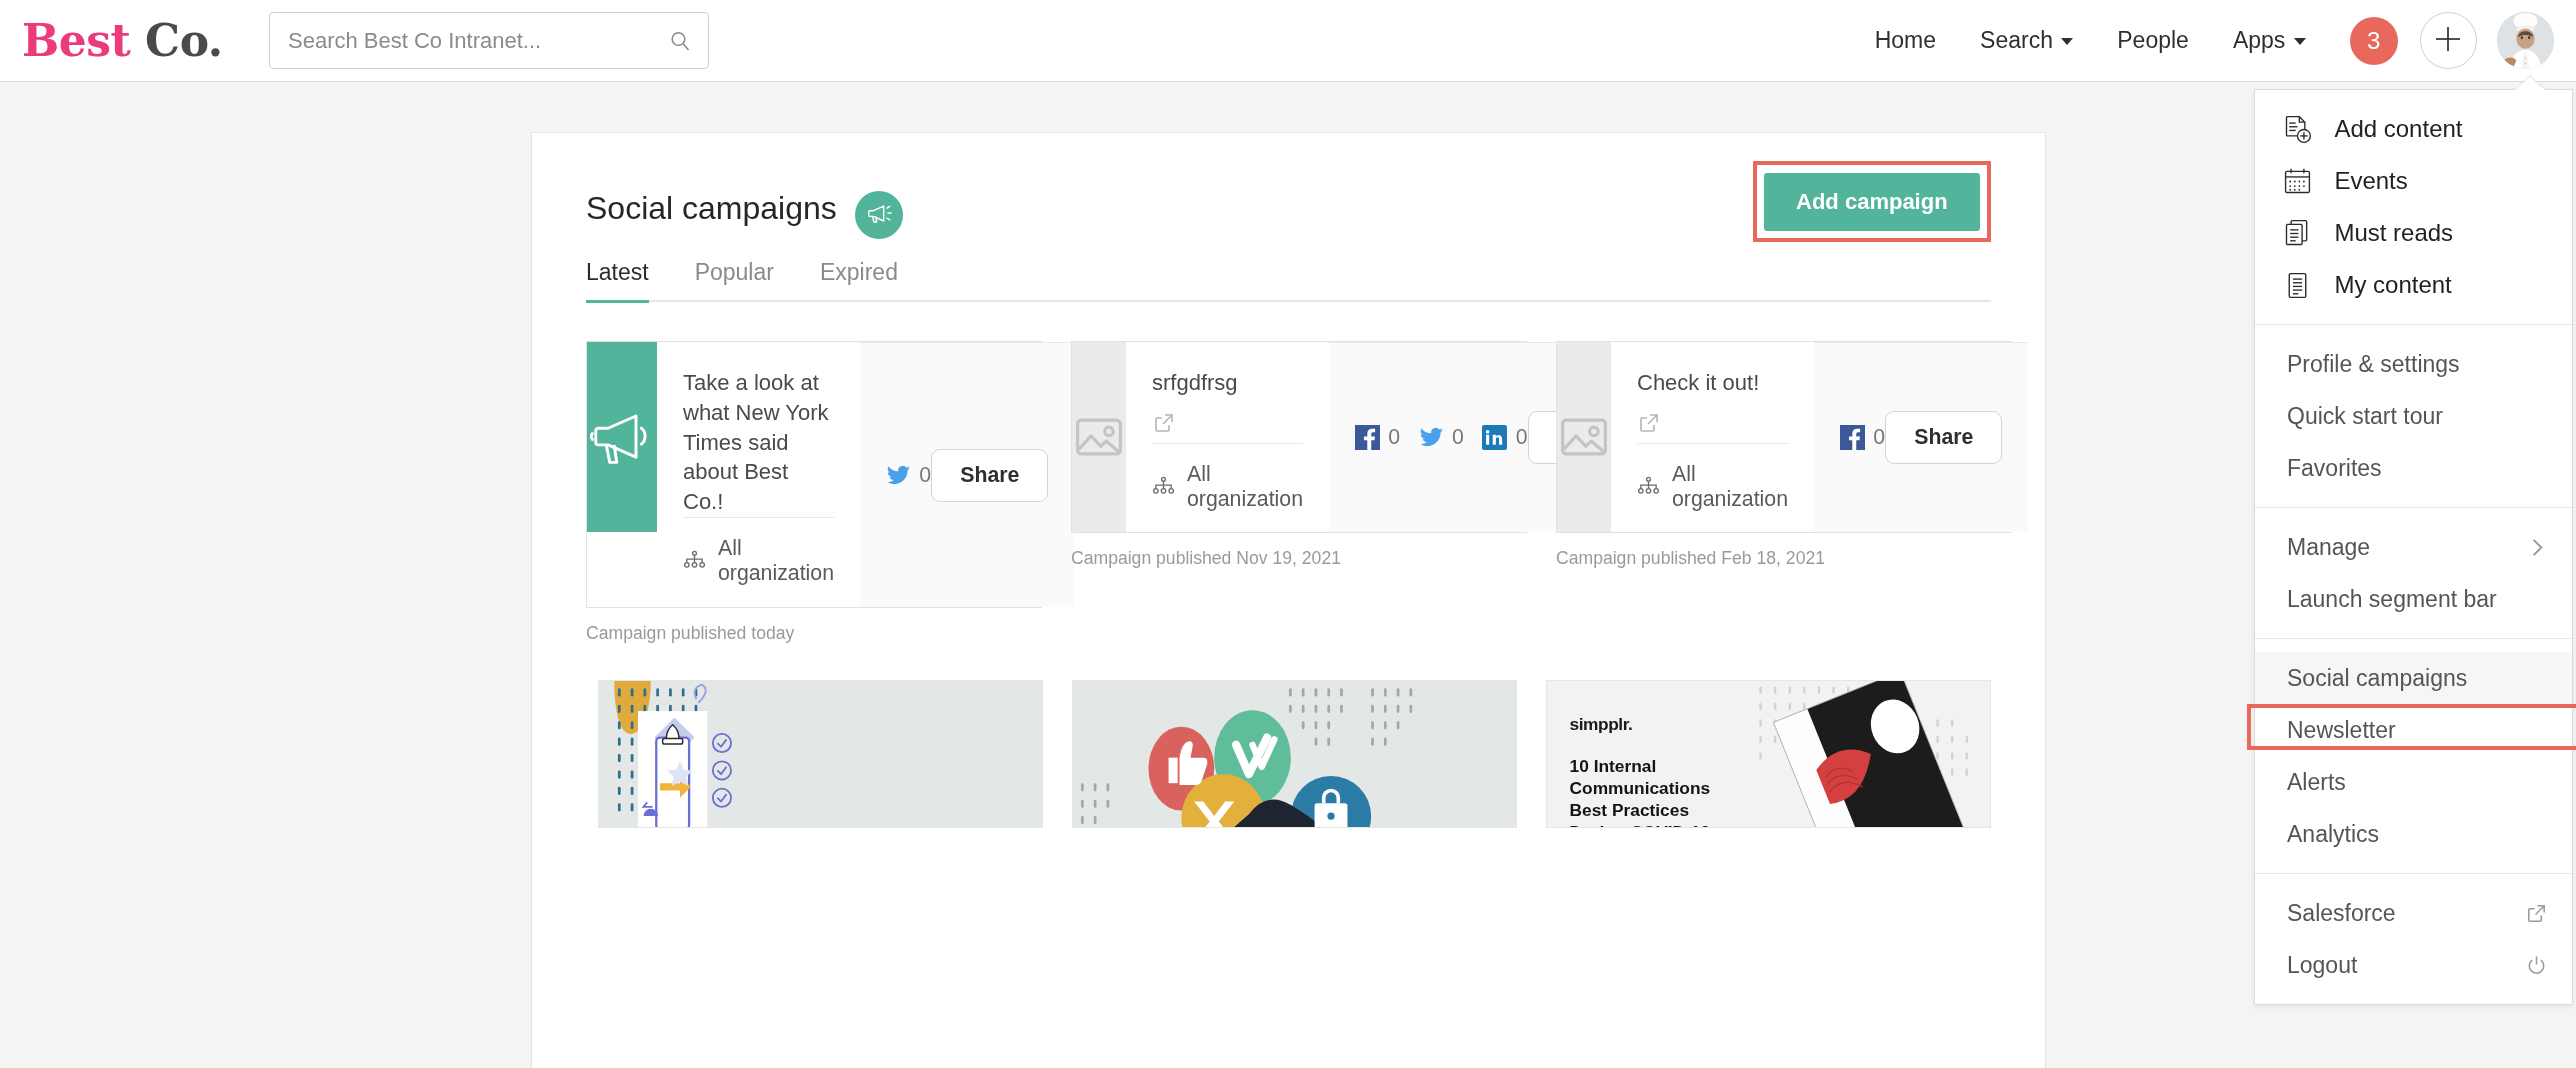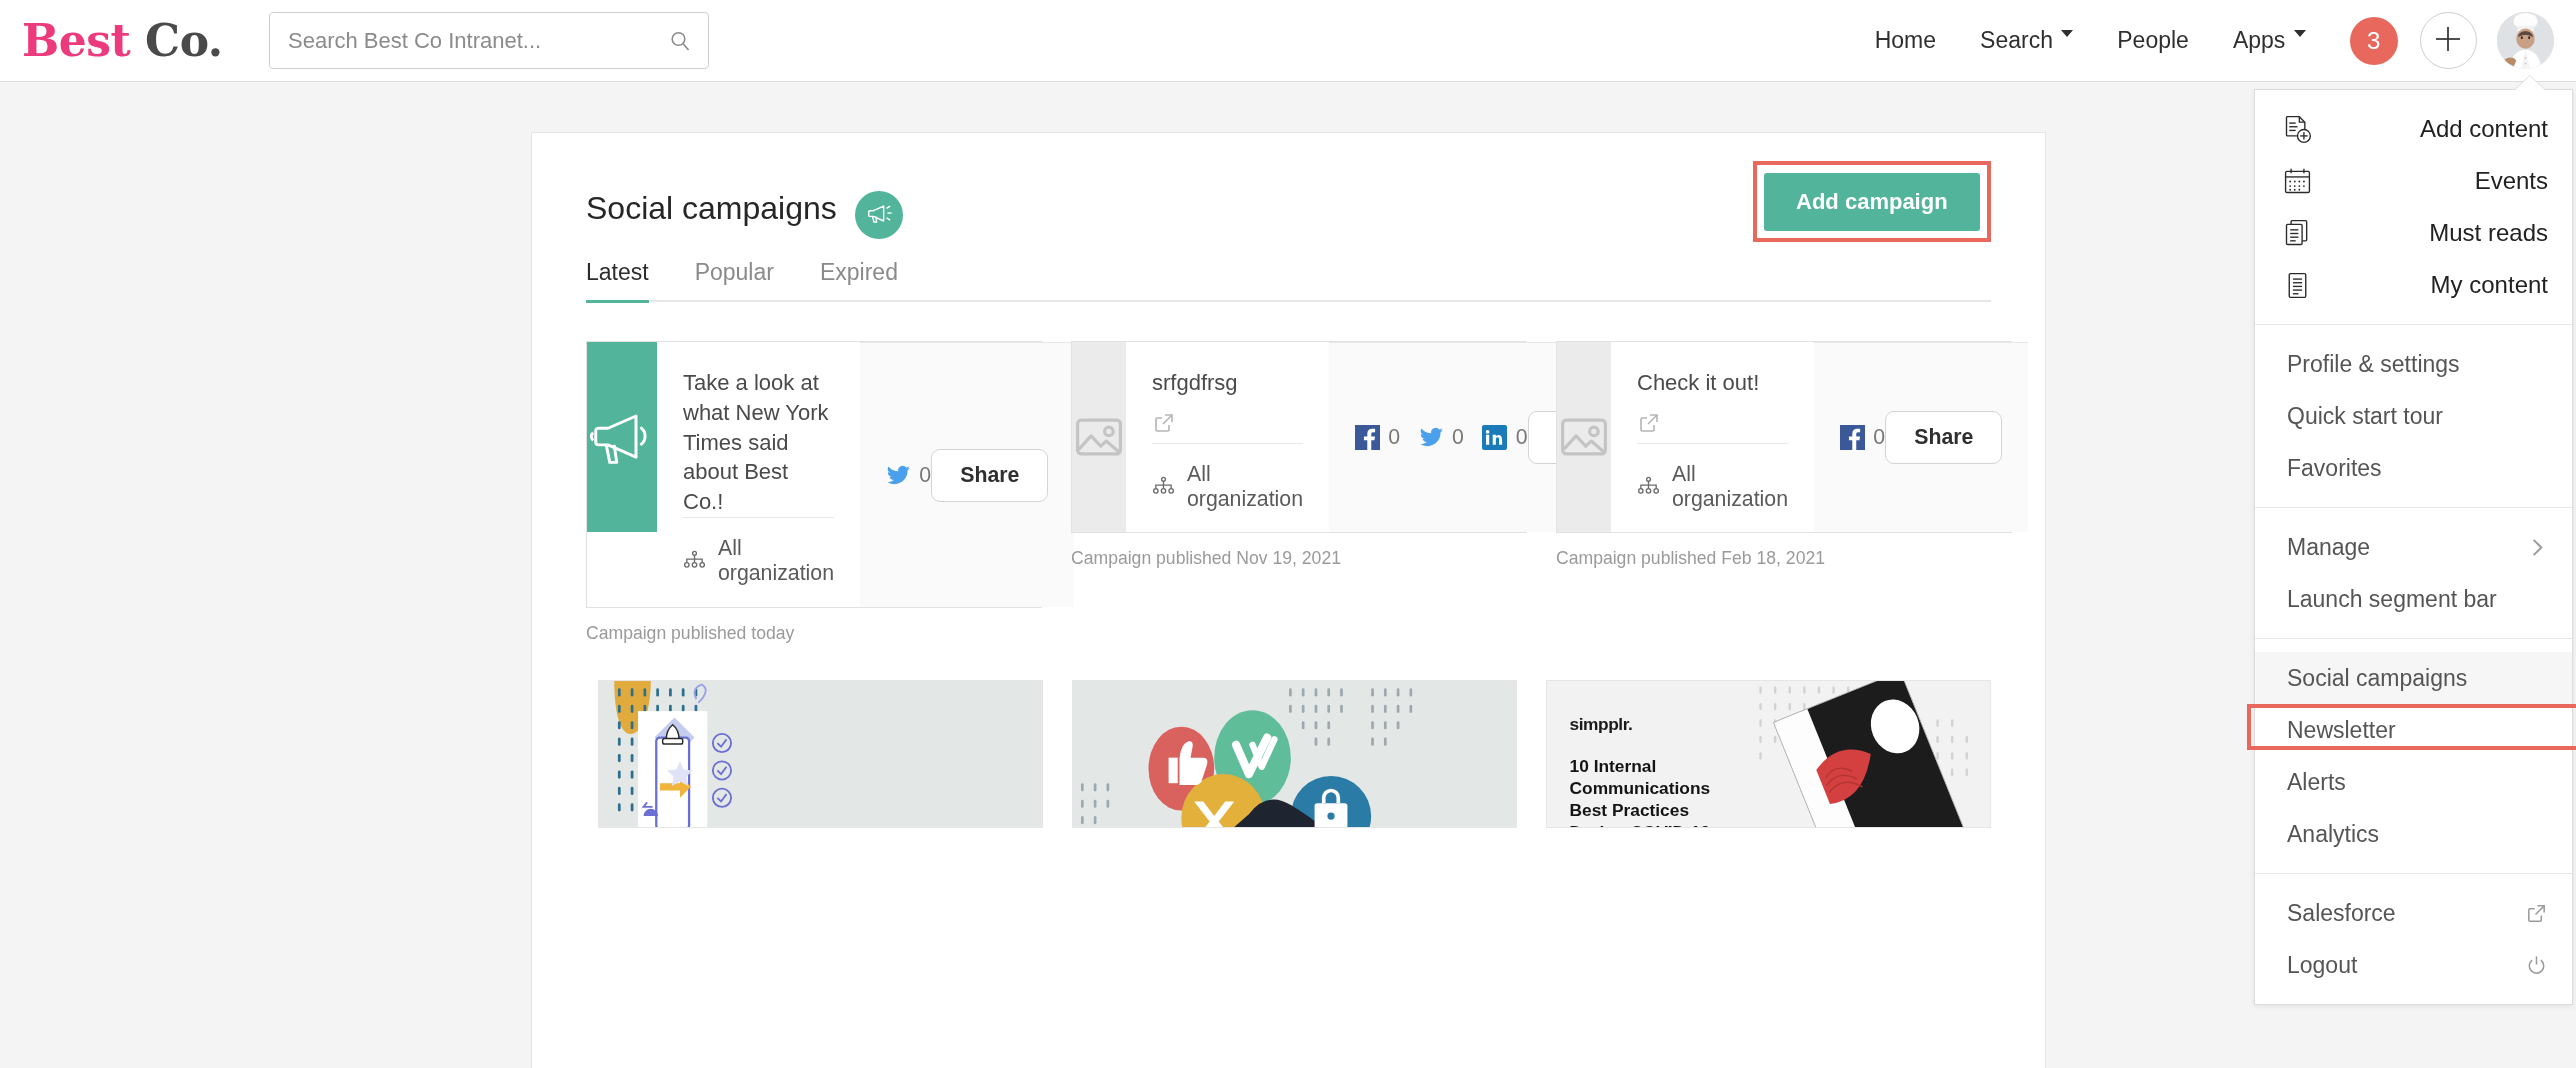--- a/index.html
+++ b/index.html
@@ -55,21 +55,21 @@
 
   .nav {
     margin-left: auto;
     display: flex; align-items: center;
     height: 100%;
   }
   .nav-link {
     font-size: 23px;
     color: #2f2f2f;
     margin-right: 44px;
-    display: flex; gap: 8.3px;
+    display: flex; align-items: center; gap: 8.3px;
     cursor: pointer;
     white-space: nowrap;
   }
   .caret {
     width: 0; height: 0;
     border-left: 6.5px solid transparent;
     border-right: 6.5px solid transparent;
     border-top: 7.4px solid #2f2f2f;
     margin-top: 2.8px;
   }
@@ -125,21 +125,20 @@
   .dd-section { padding: 13px 0; }
   .dd-section + .dd-section { border-top: 0.9px solid #e6e6e6; }
   .dd-item {
     height: 52px;
     display: flex; align-items: center;
     padding: 0 24px 0 32px;
     font-size: 23px;
     color: #555;
     cursor: pointer;
     white-space: nowrap;
-    justify-content: space-between;
   }
   .dd-item.with-icon { padding-left: 26px; }
   .dd-item .dd-ic {
     width: 33px; height: 33px;
     margin-right: 20.4px;
     color: #333;
     flex: 0 0 auto;
     display: flex; align-items: center; justify-content: center;
   }
   .dd-item .dd-ic svg { width: 100%; height: 100%; }

